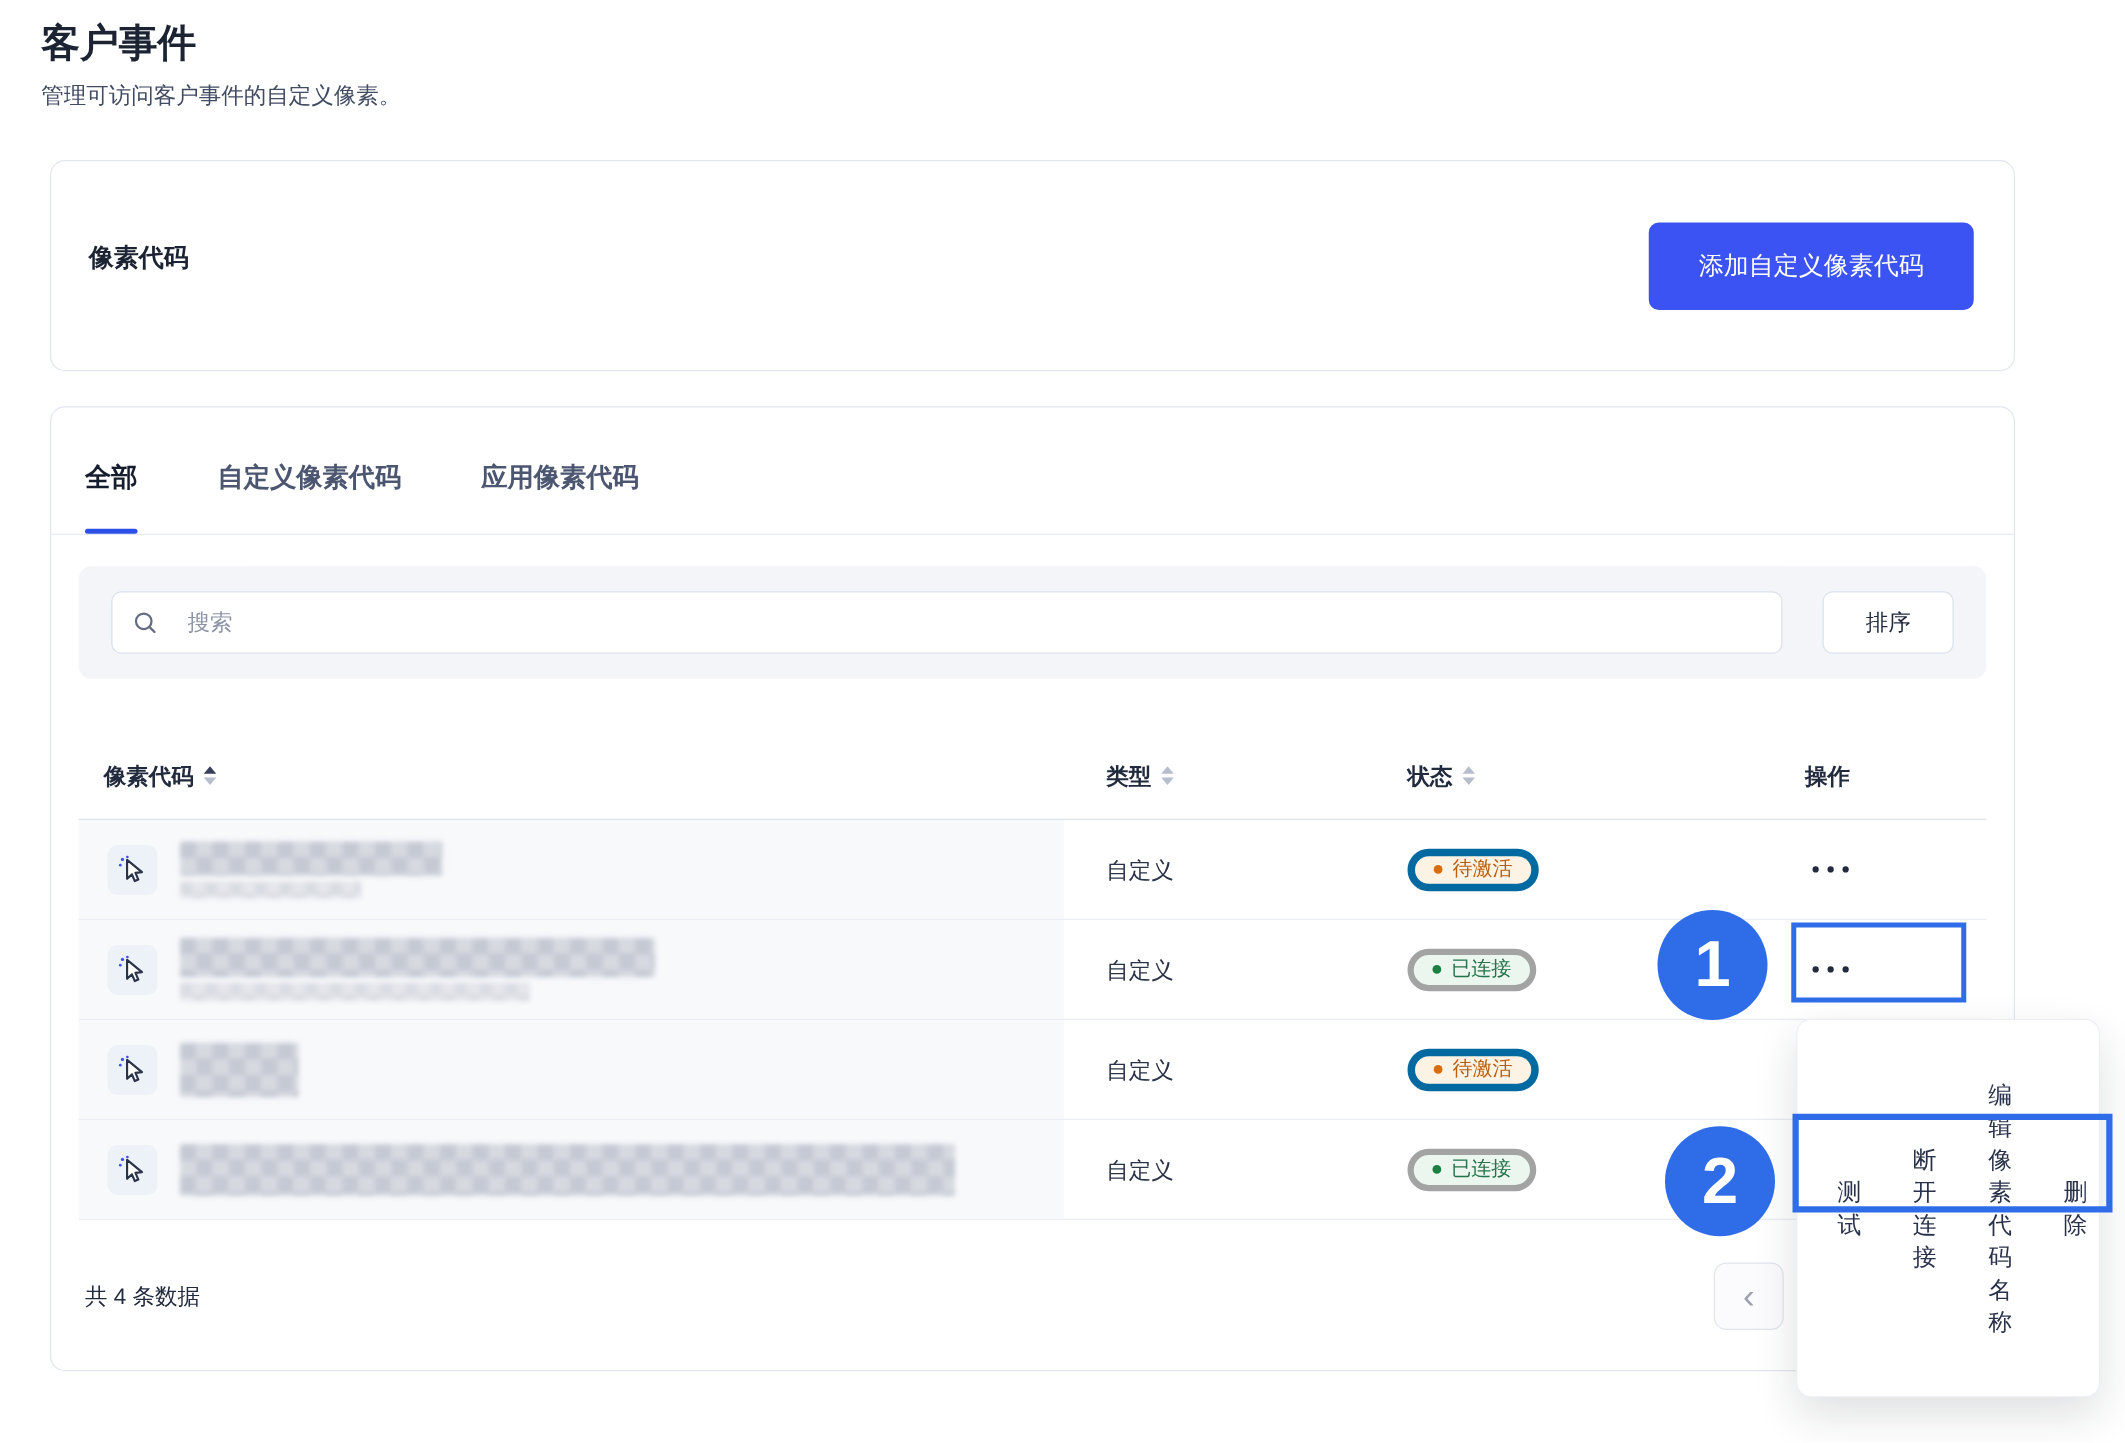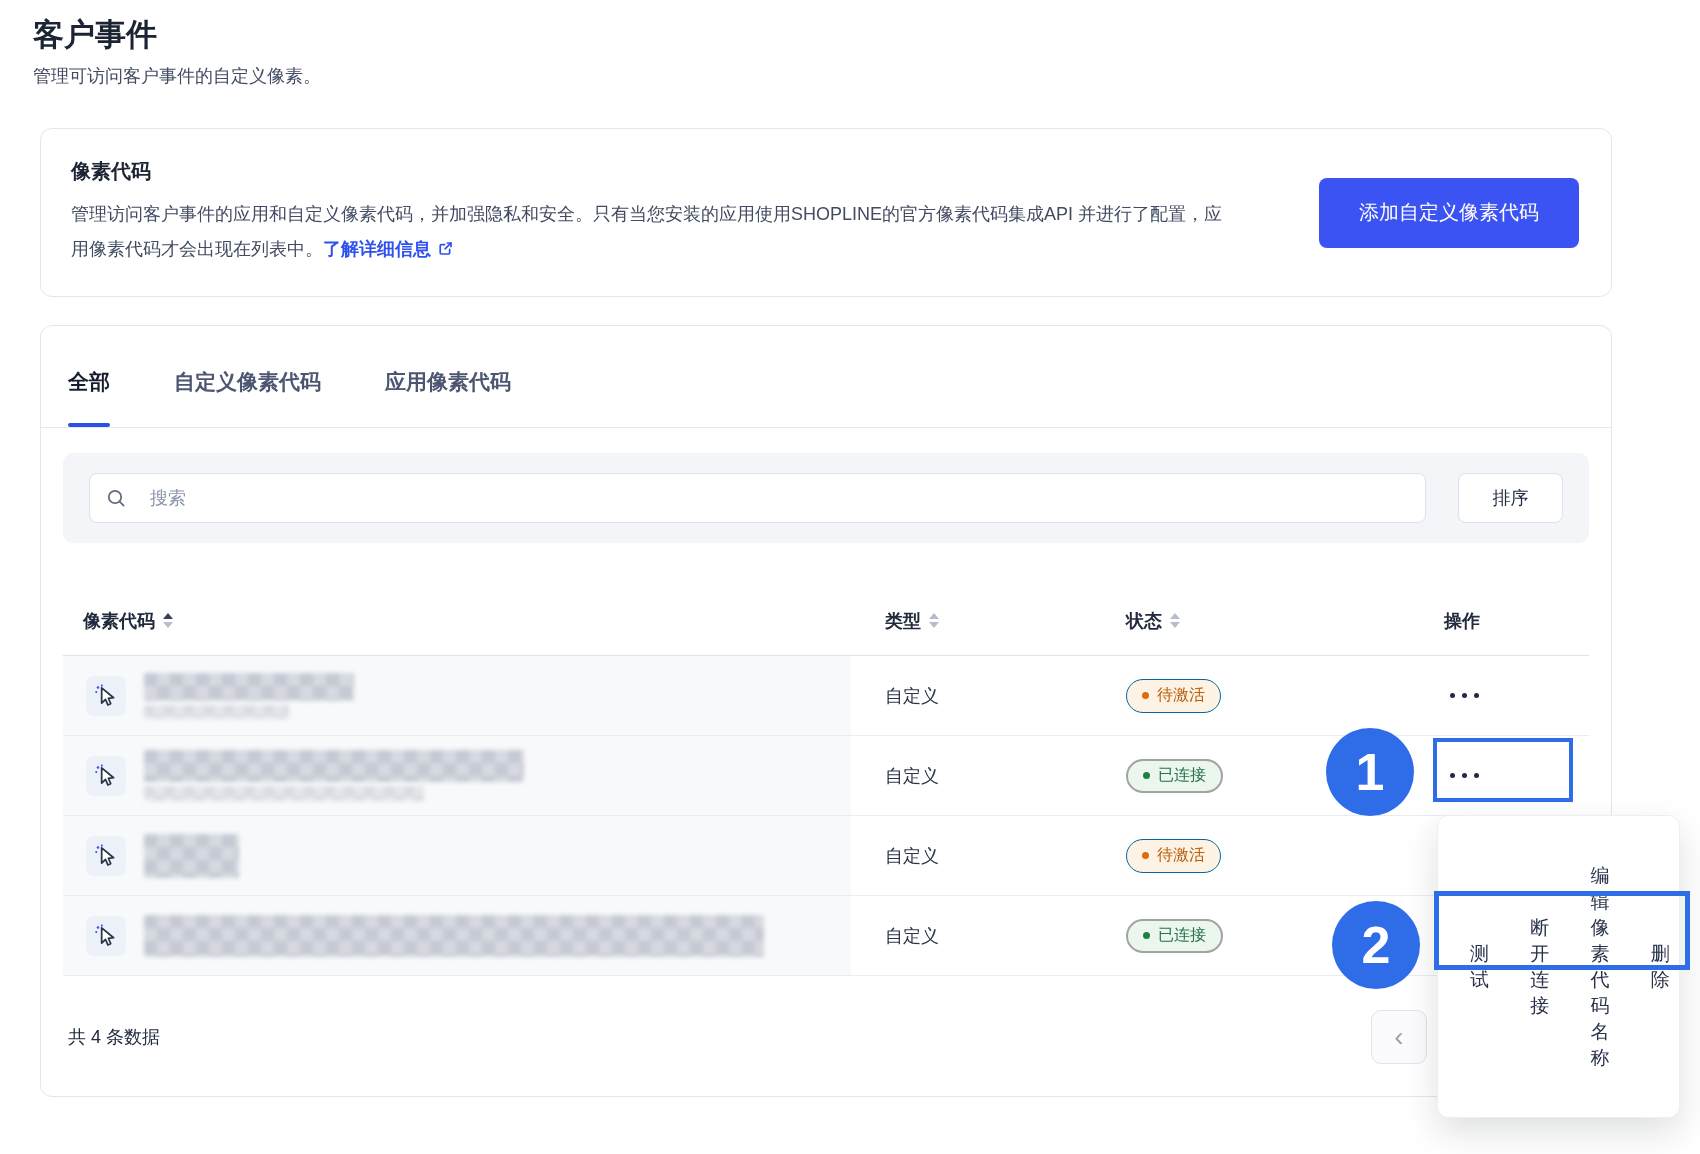--- a/index.html
+++ b/index.html
@@ -68,23 +68,23 @@
     display:flex; align-items:center; justify-content:center; flex:none; }
   .redact { position:relative; }
   .redact .blk { background:repeating-conic-gradient(#d6d9e0 0% 25%, #c5c9d3 0% 50%) 0 0/26px 26px;
     filter:blur(2px); border-radius:2px; }
   .redact .sub { background:repeating-conic-gradient(#e4e6eb 0% 25%, #d9dce2 0% 50%) 0 0/20px 20px;
     filter:blur(2px); margin-top:4px; border-radius:2px; }
   .type-txt { font-size:18px; color:#2a3347; }
   .badge { display:inline-flex; align-items:center; gap:8px; height:34px; padding:0 15px;
     border-radius:999px; font-size:16px; }
   .badge .dot { width:7px; height:7px; border-radius:50%; }
-  .badge.pending { background:#fdf3e5; border:1px solid #0369a1; color:#b95d08; }
+  .badge.pending { background:#fdf3e5; border:6px solid #0369a1; color:#b95d08; }
   .badge.pending .dot { background:#d96c0c; }
-  .badge.connected { background:#ebf6ef; border:2px solid #a3a3a3; color:#27724a; }
+  .badge.connected { background:#ebf6ef; border:5px solid #a3a3a3; color:#27724a; }
   .badge.connected .dot { background:#1d8043; }
   .dots { display:flex; gap:7px; cursor:pointer; padding:10px 6px; }
   .dots i { width:5px; height:5px; border-radius:50%; background:#222b3d; }
 
   
   .tfoot { height:122px; display:flex; align-items:center; justify-content:space-between;
     padding:0 184px 0 27px; }
   .total-txt { font-size:18px; color:#222b3d; }
   .page-prev { width:56px; height:54px; border:1px solid #e0e4ee; background:#fbfbfd; border-radius:10px;
     color:#99a1b3; font-size:28px; line-height:50px; cursor:pointer; font-family:inherit; }
@@ -109,28 +109,20 @@
 <body>
 
 <div class="page">
 
   <h1 class="page-title">客户事件</h1>
   <p class="page-subtitle">管理可访问客户事件的自定义像素。</p>
 
   <section class="card card-pixel">
     <div class="card-pixel-left">
       <h2 class="pixel-card-title">像素代码</h2>
-      <p class="pixel-desc">
-        <span>管理访问客户事件的应用和自定义像素代码，并加强隐私和安全。只有当您安装的应用使用SHOPLINE的官方像素代码集成API</span>
-        <span>并进行了配置，应用像素代码才会出现在列表中。</span><a class="learn-link"><span>了解详细信息</span><svg class="ext-icon" width="17" height="17" viewBox="0 0 18 18" fill="none">
-              <path d="M11 3.2h3.8V7" stroke="#2e51ee" stroke-width="1.8" stroke-linecap="round" stroke-linejoin="round"></path>
-              <path d="M14.6 3.4 L8.6 9.4" stroke="#2e51ee" stroke-width="1.8" stroke-linecap="round"></path>
-              <path d="M13.4 10v3.6a1.2 1.2 0 0 1-1.2 1.2H4.6a1.2 1.2 0 0 1-1.2-1.2V6a1.2 1.2 0 0 1 1.2-1.2H8" stroke="#2e51ee" stroke-width="1.8" stroke-linecap="round" stroke-linejoin="round"></path>
-            </svg></a>
-      </p>
     </div>
     <button class="btn-primary">添加自定义像素代码</button>
   </section>
 
   <section class="card card-table">
 
     <div class="tabs">
       <div class="tab active">全部</div>
       <div class="tab">自定义像素代码</div>
       <div class="tab">应用像素代码</div>

